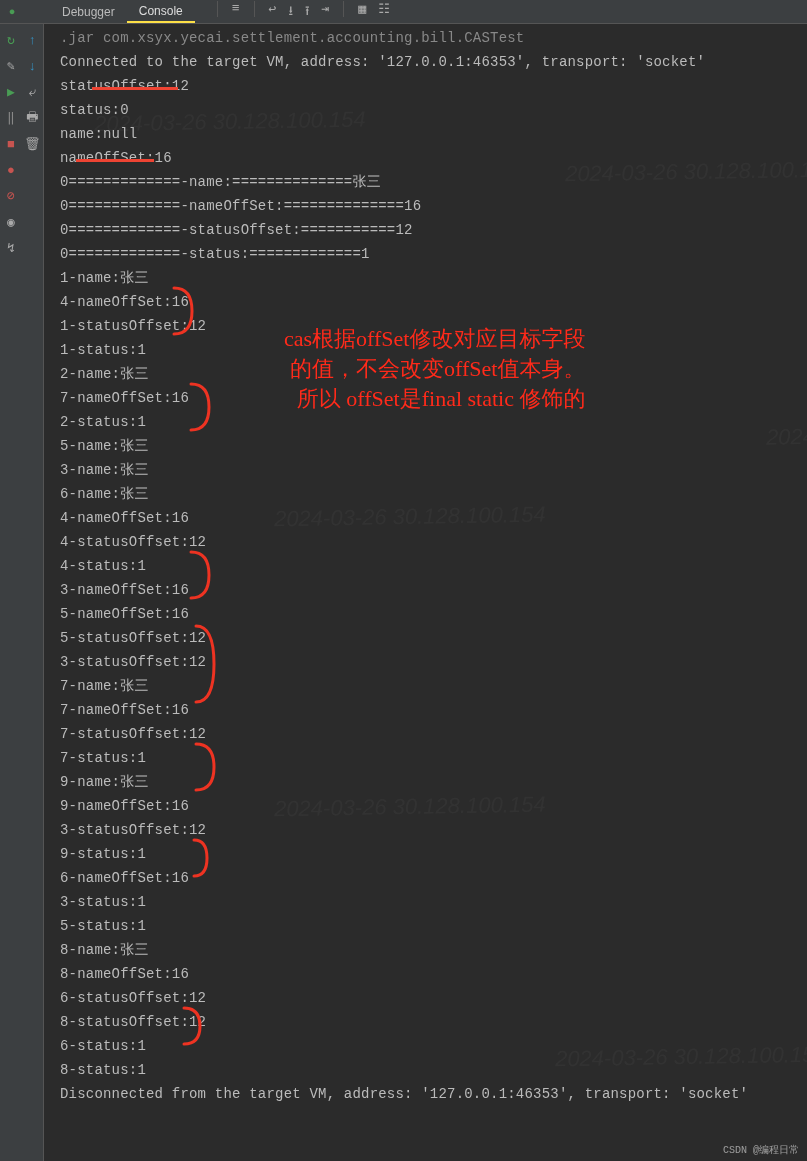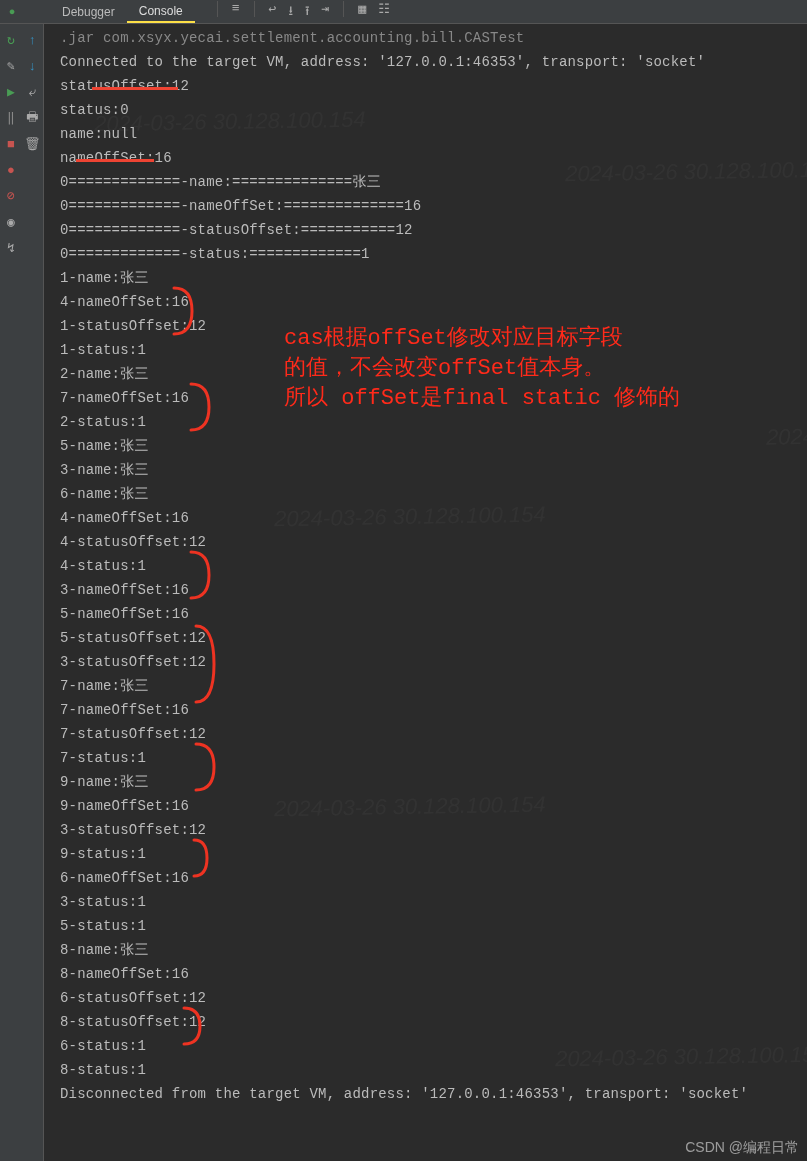--- a/index.html
+++ b/index.html
@@ -117,36 +117,37 @@
   }
   .underline-red {
     position: absolute;
     height: 3px;
     background: #e43;
   }
   .annotation-text {
     position: absolute;
     color: #ff2a1a;
     font-size: 22px;
-    font-family: Liberation Mono, monospace;
+    font-family: Liberation Serif, serif;
     line-height: 30px;
+    text-align: right;
   }
   .bracket {
     position: absolute;
     stroke: #ee3322;
     stroke-width: 3;
     fill: none;
     stroke-linecap: round;
   }
   .csdn-wm {
     position: absolute;
     right: 8px;
     bottom: 4px;
-    font-family: Liberation Sans, sans-serif;
-    font-size: 14px;
+    font-family: Liberation Mono, monospace;
+    font-size: 10px;
     color: rgba(230,230,230,0.6);
   }
   .run-icon {
     color: #499c54;
     font-size: 11px;
   }
 </style>
 </head>
 <body>
 

